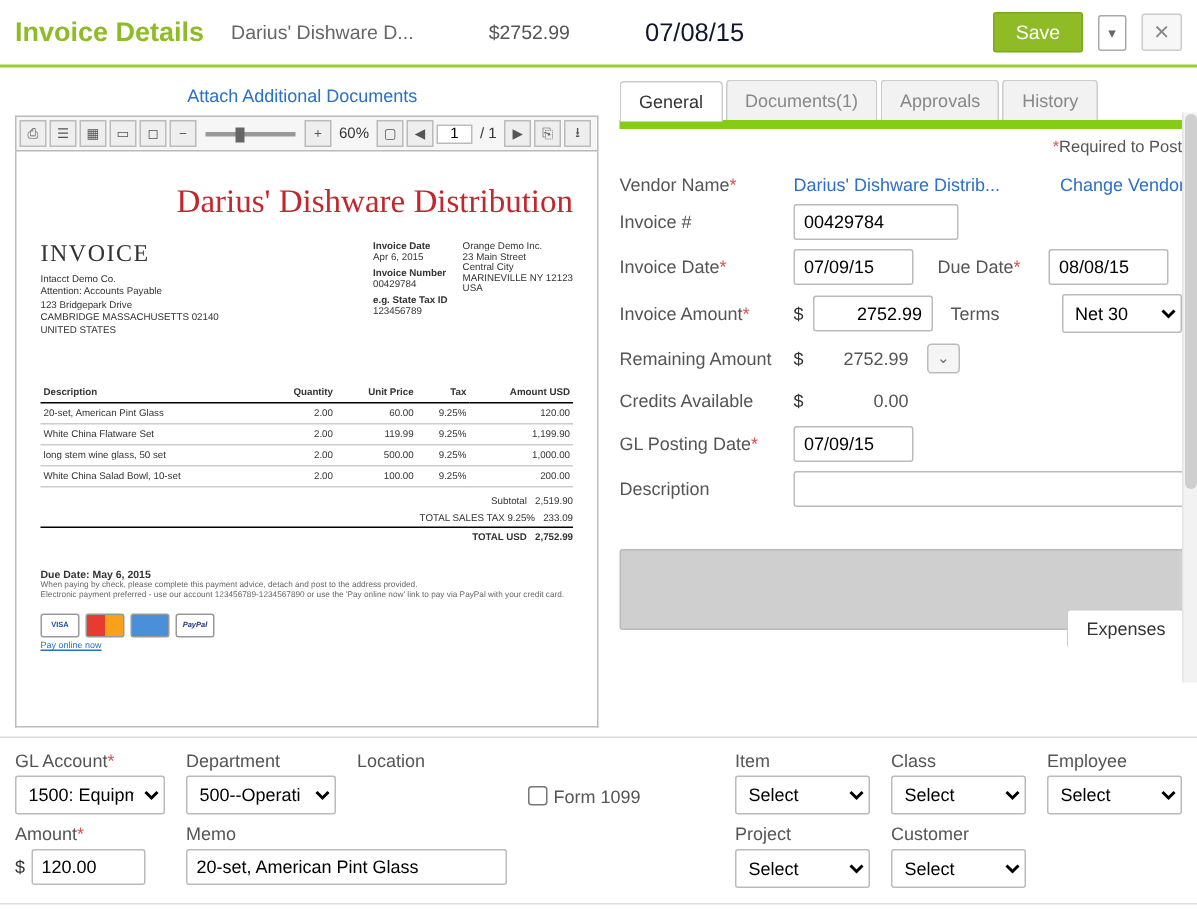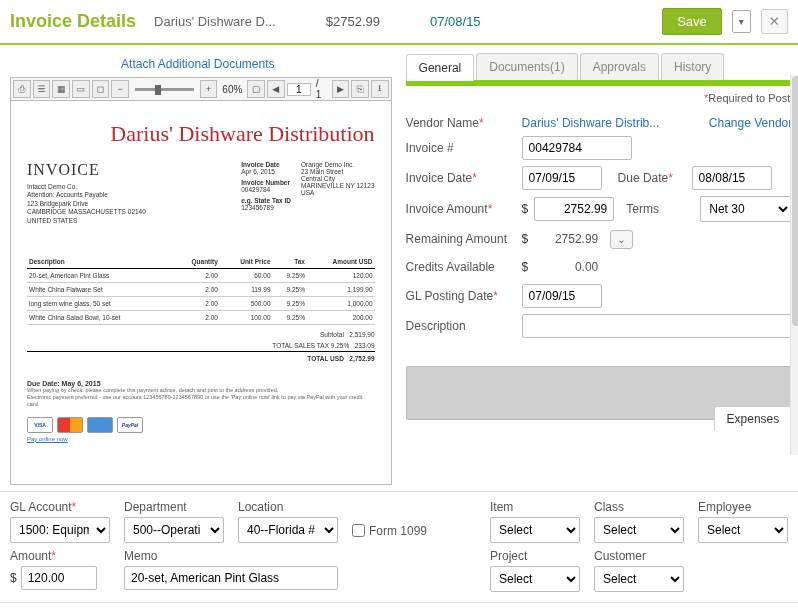--- a/index.html
+++ b/index.html
@@ -1,21 +1,21 @@
 <!DOCTYPE html>
 <html><head>
 <meta charset="utf-8">
 <style>
 * { box-sizing: border-box; margin: 0; padding: 0; }
 body { font-family: Arial, sans-serif; font-size: 12px; color: #333; background: #fff; width: 798px; }
 .header { display: flex; align-items: center; padding: 8px 10px; border-bottom: 2px solid #9acd32; gap: 10px; }
 .header-title { color: #8fbc26; font-size: 18px; font-weight: bold; }
 .header-vendor { color: #666; font-size: 13px; margin-left: 8px; }
 .header-amount { color: #555; font-size: 13px; margin-left: 40px; }
-.header-date { color: #0f766e; font-size: 13px; margin-left: 40px; }
+.header-date { color: #0f172a; font-size: 17px; margin-left: 40px; }
 .header-spacer { flex: 1; }
 .save-btn { background: #8fbc26; color: #fff; border: 1px solid #7aa81e; padding: 5px 14px; font-size: 13px; cursor: pointer; border-radius: 2px; }
 .save-dd { background: #fff; border: 1px solid #aaa; padding: 5px 6px; cursor: pointer; border-radius: 2px; font-size: 10px; color: #666; }
 .close-btn { border: 1px solid #ccc; background: #f7f7f7; padding: 4px 7px; cursor: pointer; color: #888; border-radius: 2px; }
 .main { display: flex; }
 .left-col { width: 405px; padding: 8px 6px 6px 10px; }
 .attach-link { color: #2a6fc9; text-align: center; font-size: 12px; padding: 4px 6px 6px 0; cursor: pointer; }
 .pdf-toolbar { display: flex; align-items: center; gap: 2px; border: 1px solid #bbb; padding: 2px; background: #f6f6f6; height: 24px; }
 .pdf-btn { width: 18px; height: 18px; border: 1px solid #bbb; background: #eee; cursor: pointer; display: flex; align-items: center; justify-content: center; font-size: 9px; color: #555; }
 .pdf-slider { width: 60px; height: 3px; background: #999; position: relative; margin: 0 4px; }
@@ -229,21 +229,21 @@
       <span class="form-label"><span>Invoice Date</span><span class="star">*</span></span>
       <input class="input input-sm" style="text-align: left;" value="07/09/15">
       <span class="form-label-sm" style="margin-left:10px"><span>Due Date</span><span class="star">*</span></span>
       <input class="input input-sm" style="text-align: left;" value="08/08/15">
     </div>
     <div class="form-row">
       <span class="form-label"><span>Invoice Amount</span><span class="star">*</span></span>
       <span>$</span>
       <input class="input input-sm" value="2752.99" style="">
       <span class="form-label-sm" style="margin-left:6px">Terms</span>
-      <select class="select" style="width:92px"><option>Net 30</option></select>
+      <select class="select" style="width:80px"><option>Net 30</option></select>
     </div>
     <div class="form-row">
       <span class="form-label">Remaining Amount</span>
       <span>$</span>
       <span class="static-val" style="width:70px; text-align:right; display:inline-block">2752.99</span>
       <button class="dd-btn">⌄</button>
     </div>
     <div class="form-row">
       <span class="form-label">Credits Available</span>
       <span>$</span>
@@ -274,21 +274,20 @@
     <div class="line-col" style="width:100px">
       <span class="line-label"><span>GL Account</span><span class="star">*</span></span>
       <select class="select"><option>1500: Equipm</option></select>
     </div>
     <div class="line-col" style="width:100px">
       <span class="line-label">Department</span>
       <select class="select"><option>500--Operati</option></select>
     </div>
     <div class="line-col" style="width:100px">
       <span class="line-label">Location</span>
-      <select class="select"><option>40--Florida #</option></select>
     </div>
     <div class="form1099">
       <input type="checkbox" style="">
       <span>Form 1099</span>
     </div>
     <div style="flex:1"></div>
     <div class="line-col" style="width:90px">
       <span class="line-label">Item</span>
       <select class="select"><option>Select</option></select>
     </div>

